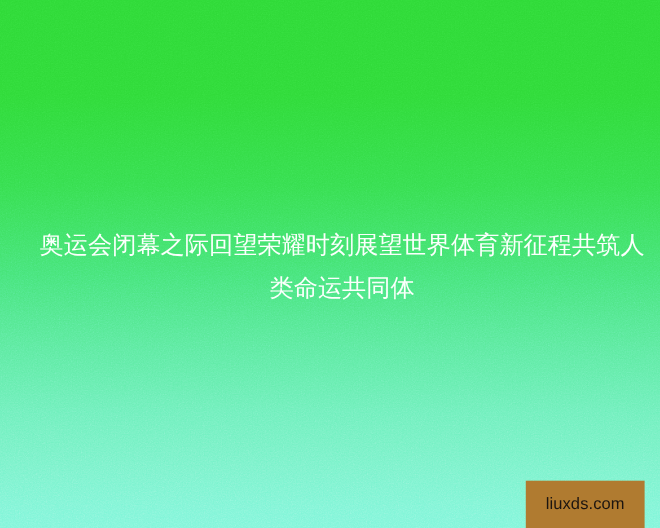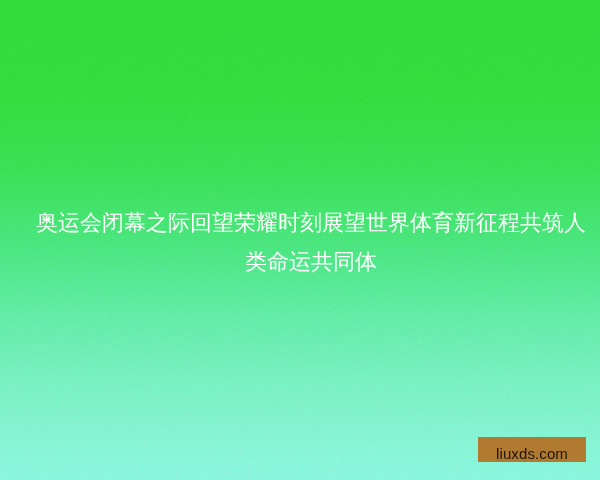--- a/index.html
+++ b/index.html
@@ -58,24 +58,24 @@
     text-rendering: geometricPrecision;
     margin-left: 22px;
   }
 
   
   #watermark {
     position: absolute;
     left: 478px;
     top: 437px;
     width: 108px;
-    height: 25px;
+    height: 43px;
     background: #b07b30;
     display: flex;
-    align-items: flex-end;
+    align-items: center;
     justify-content: center;
     color: #1c1510;
     font-size: 15px;
     letter-spacing: 0.1px;
   }
 </style>
 </head>
 <body>
 
 <div id="canvas">

